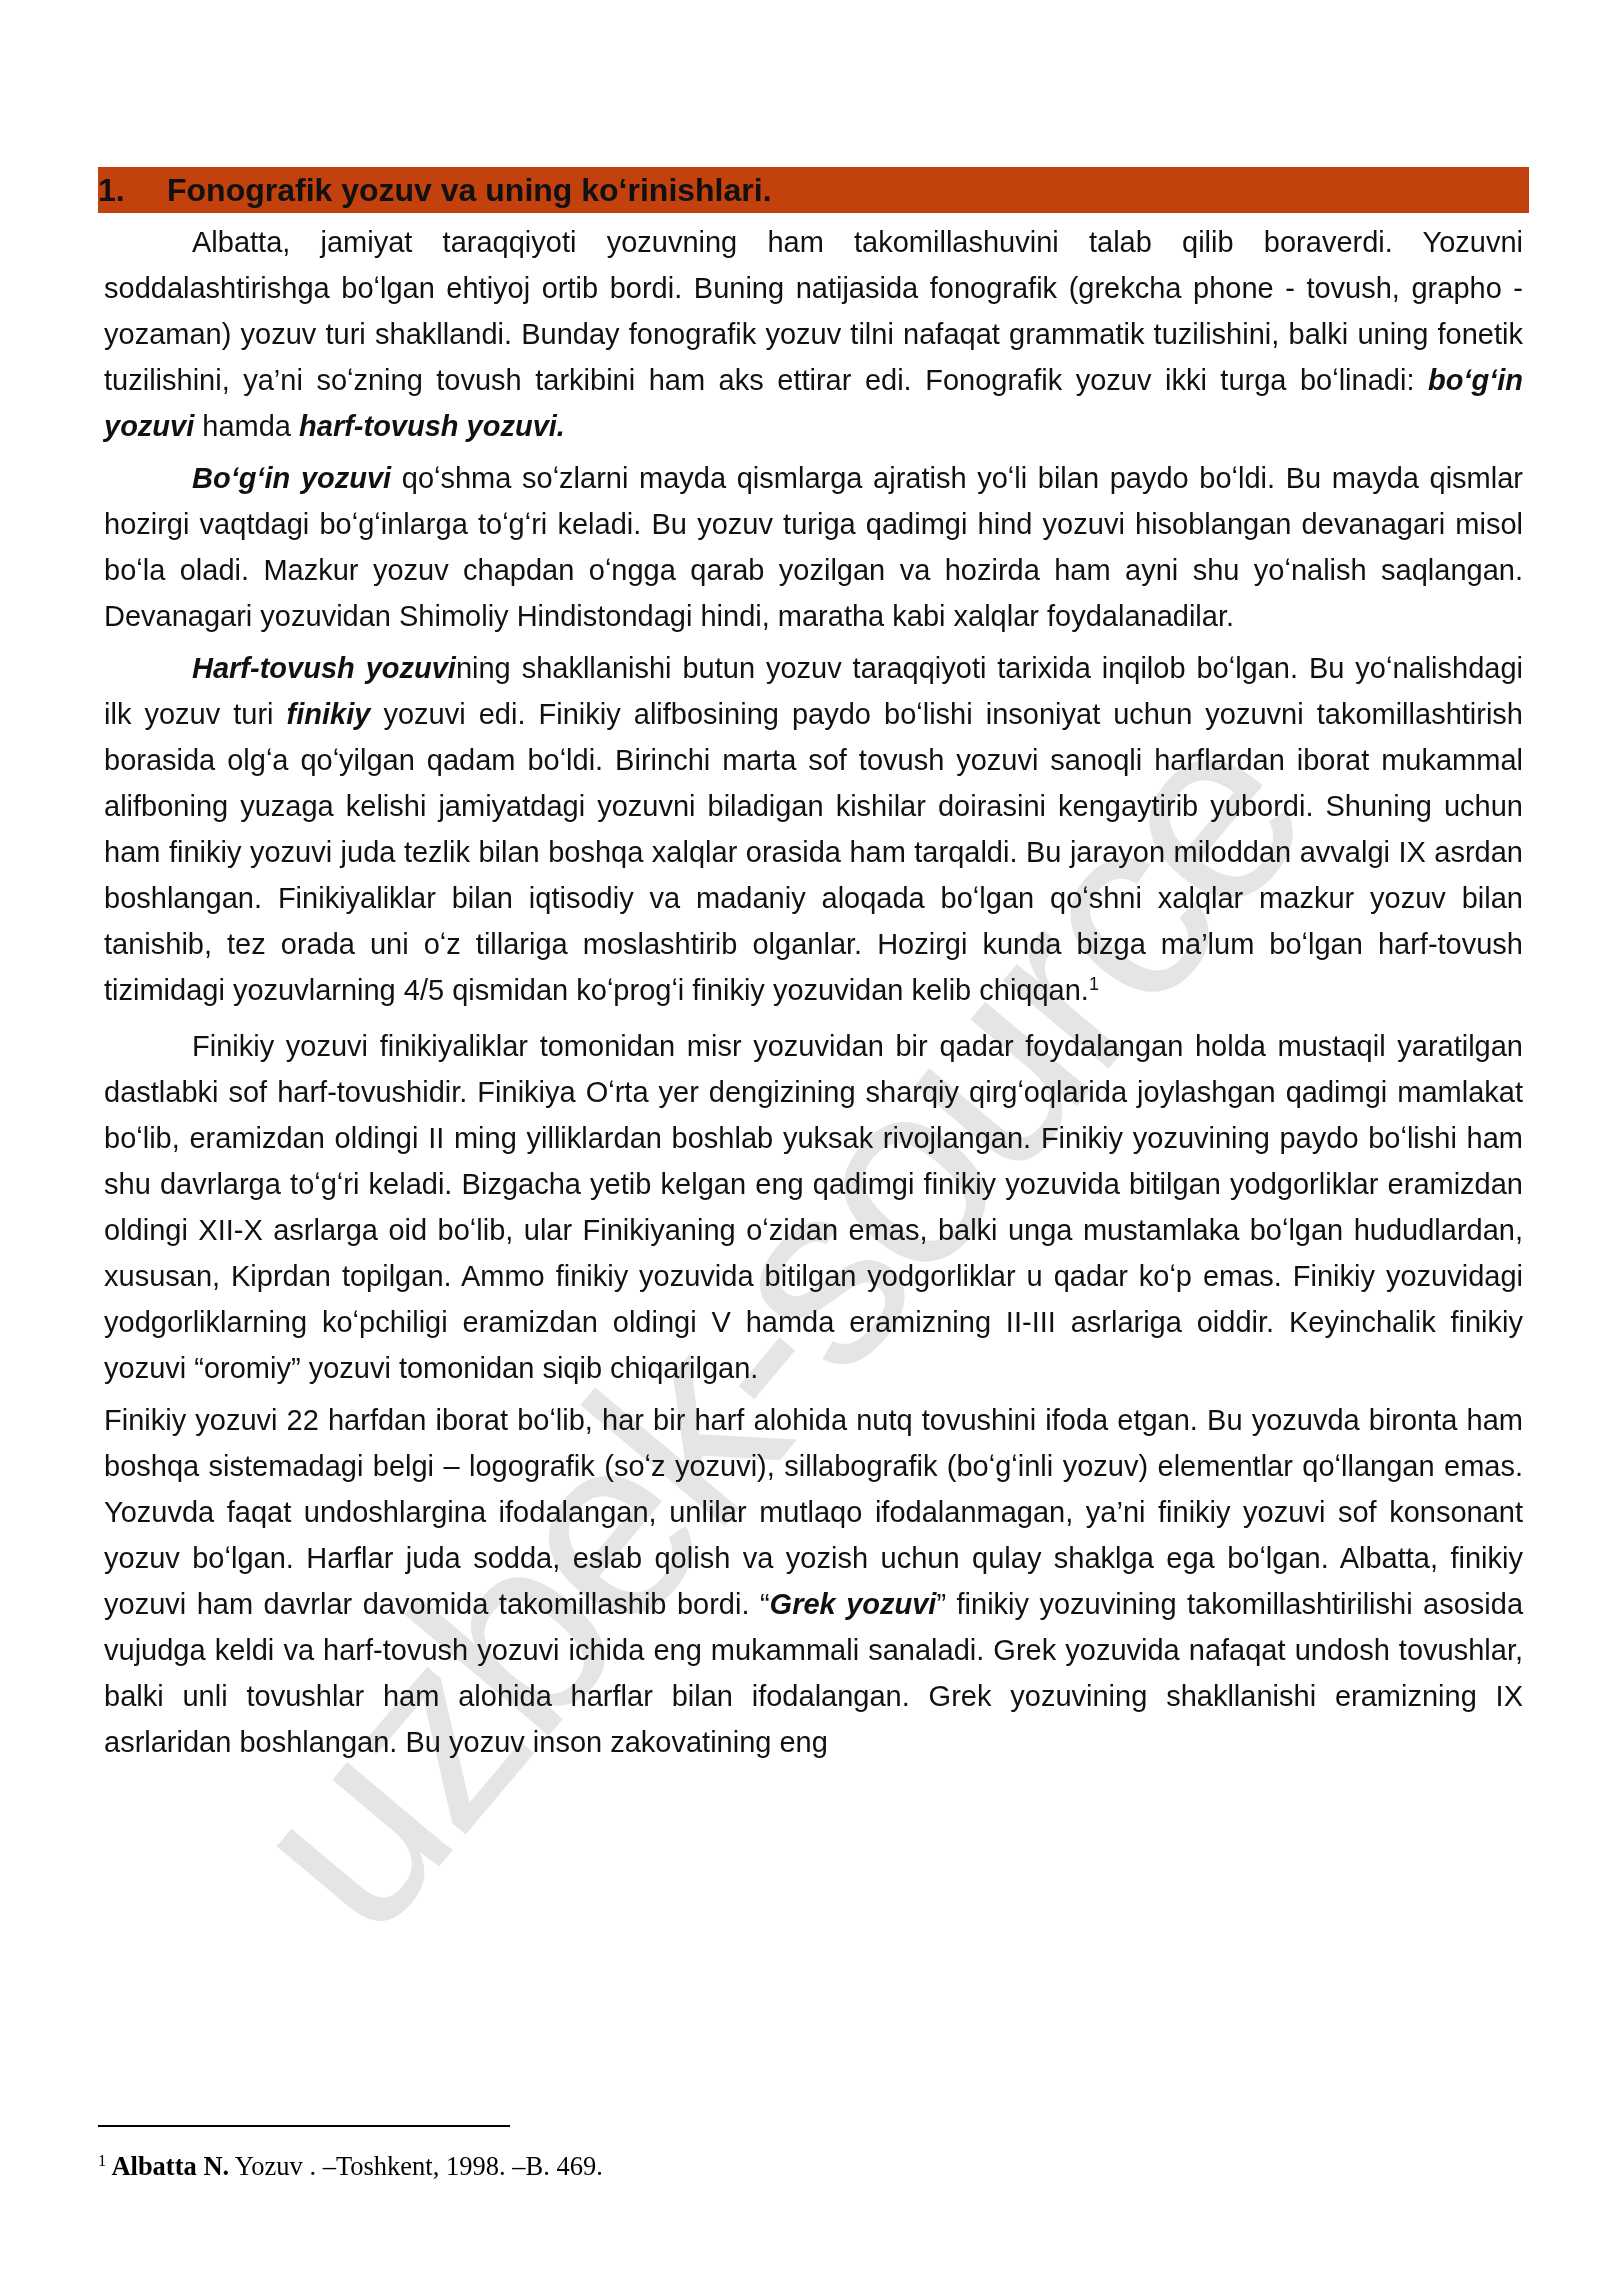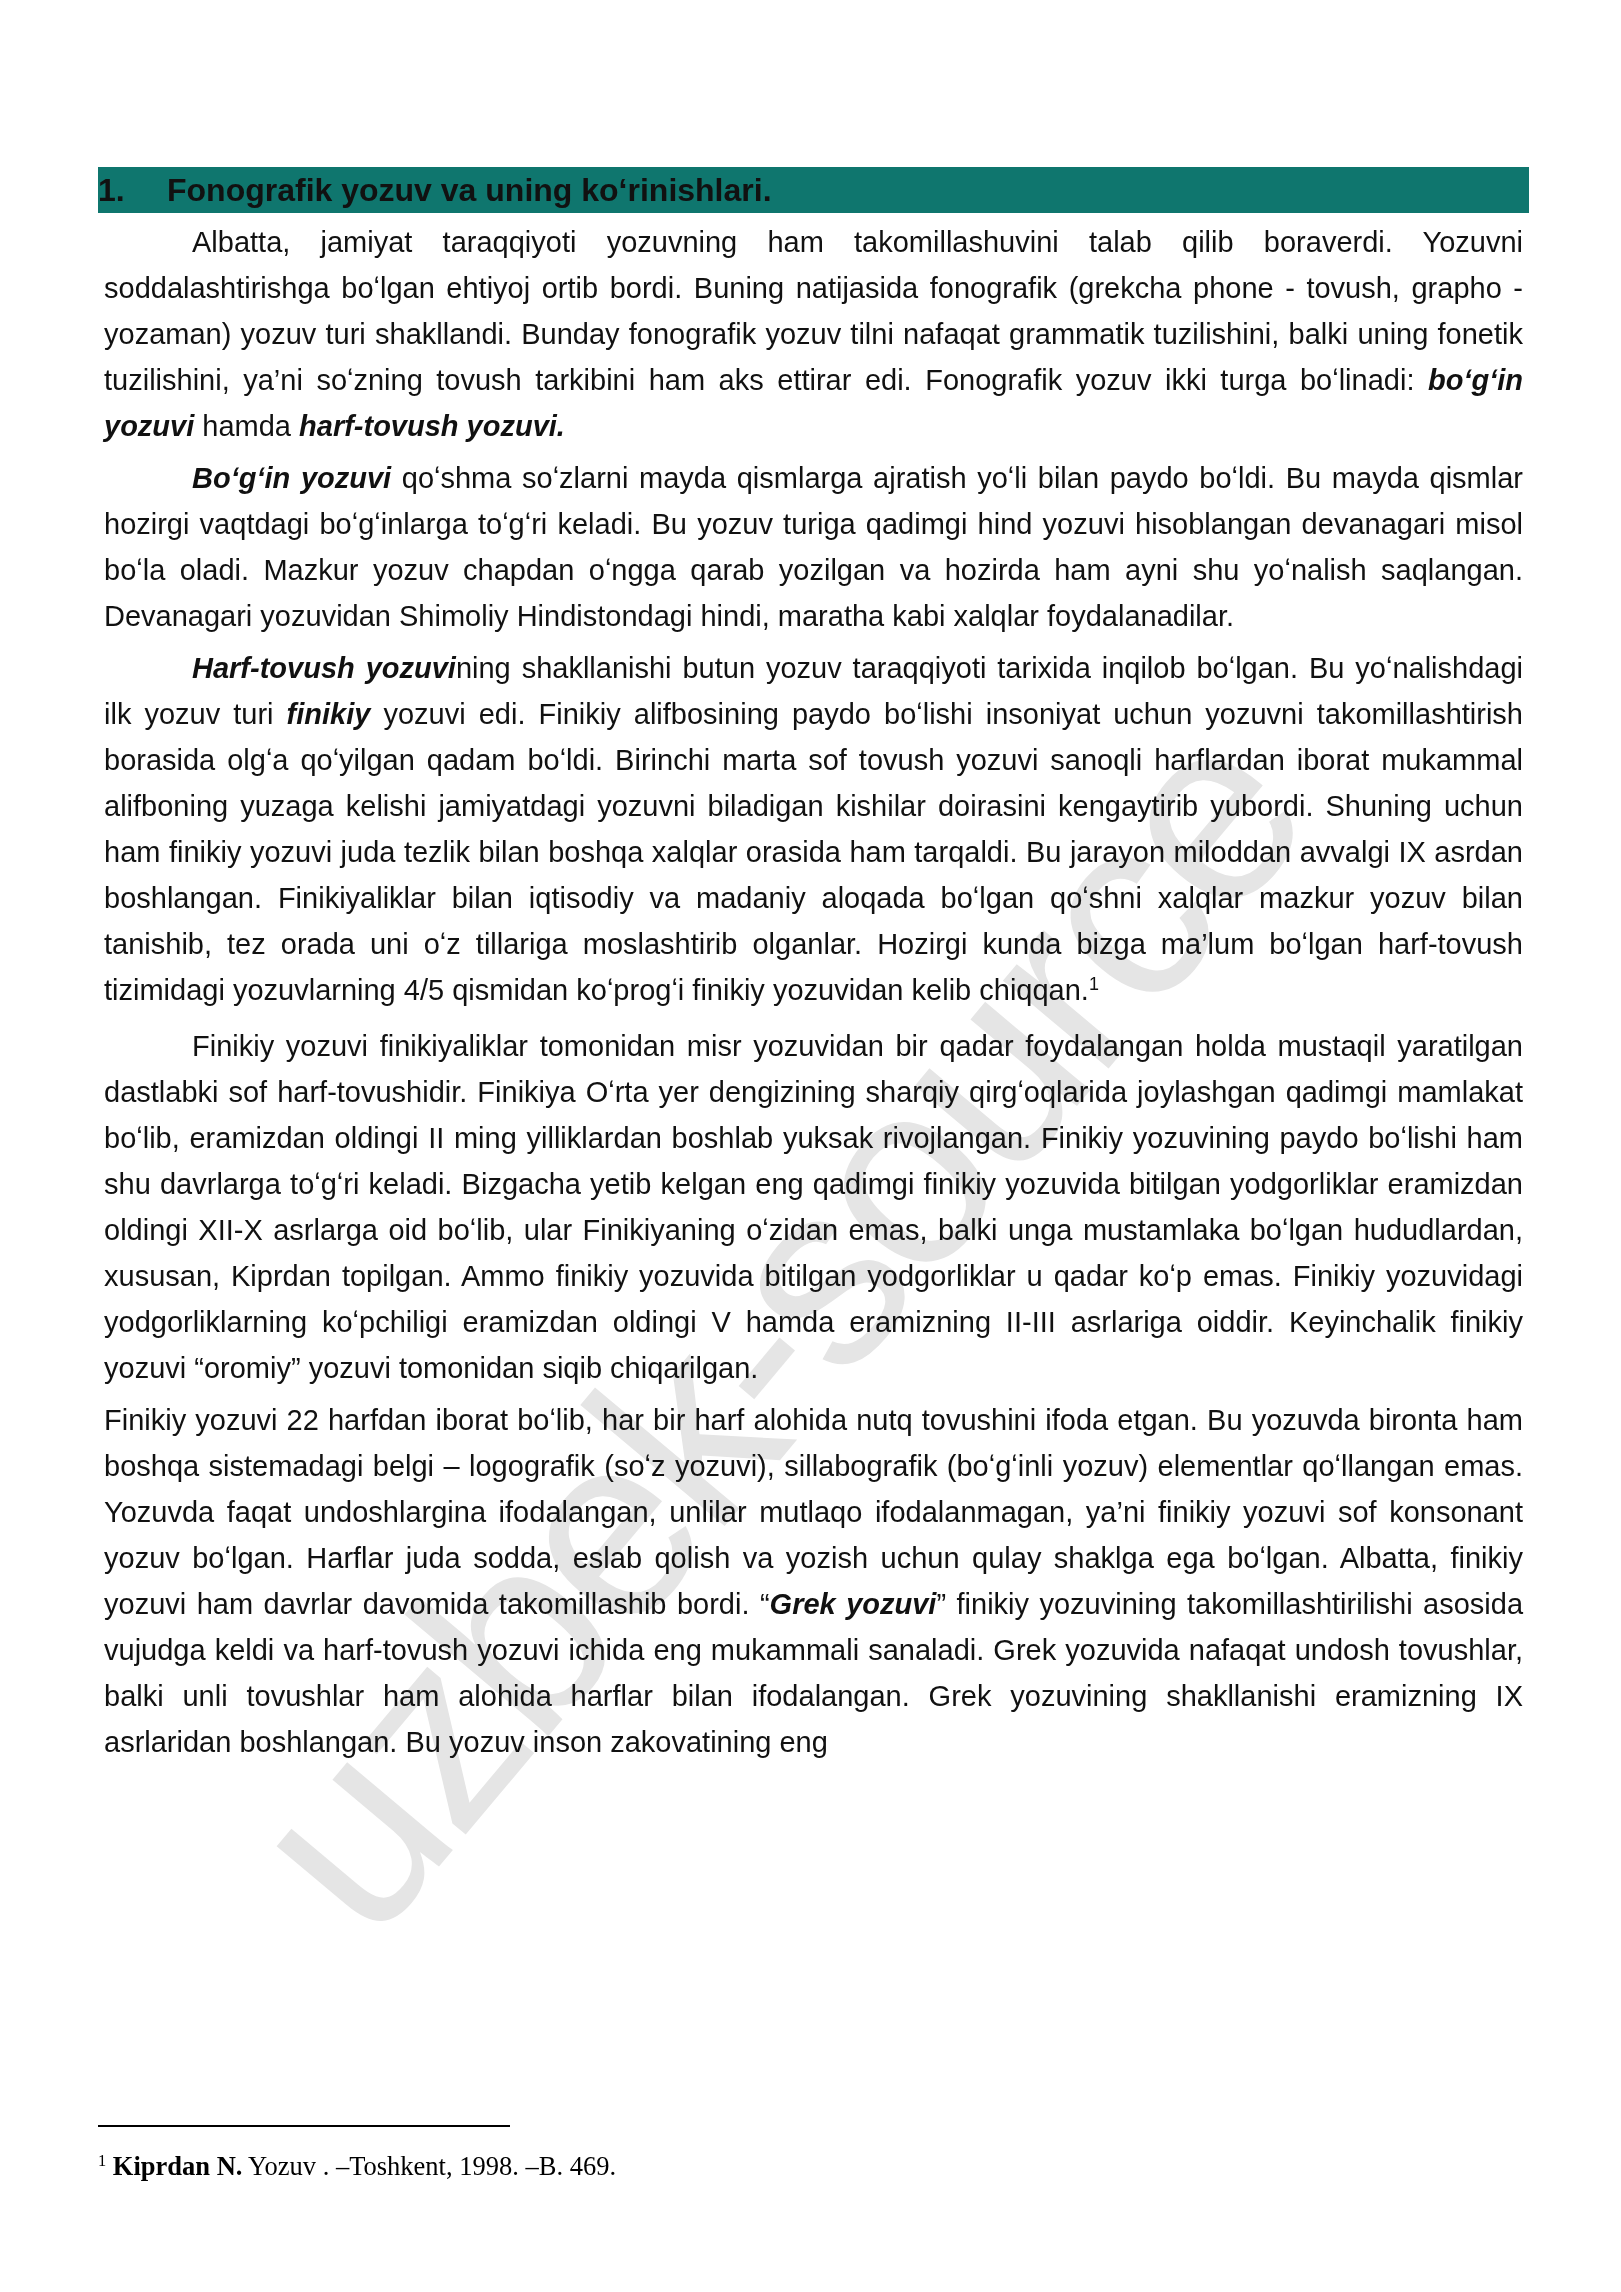--- a/index.html
+++ b/index.html
@@ -83,32 +83,32 @@
 </style>
 </head>
 <body>
 
 <div class="page">
 
   <div class="watermark" style="color: rgb(229, 229, 229);">uzbek-source</div>
 
   <div class="content">
 
-    <span class="title-band" style="background: #0f766e;"><span class="num">1.</span><span>Fonografik yozuv va uning koʻrinishlari.</span></span>
+    <span class="title-band" style="background: #c2410c;"><span class="num">1.</span><span>Fonografik yozuv va uning koʻrinishlari.</span></span>
 
 
     <div>
         <p class="para"><span>Albatta, jamiyat taraqqiyoti yozuvning ham takomillashuvini talab qilib boraverdi. Yozuvni soddalashtirishga boʻlgan ehtiyoj ortib bordi. Buning natijasida fonografik (grekcha phone - tovush, grapho - yozaman) yozuv turi shakllandi. Bunday fonografik yozuv tilni nafaqat grammatik tuzilishini, balki uning fonetik tuzilishini, ya’ni soʻzning tovush tarkibini ham aks ettirar edi. Fonografik yozuv ikki turga boʻlinadi: </span><span class="bi">boʻgʻin yozuvi</span><span> hamda </span><span class="bi">harf-tovush yozuvi.</span></p>
         <p class="para"><span class="bi">Boʻgʻin yozuvi</span><span> qoʻshma soʻzlarni mayda qismlarga ajratish yoʻli bilan paydo boʻldi. Bu mayda qismlar hozirgi vaqtdagi boʻgʻinlarga toʻgʻri keladi. Bu yozuv turiga qadimgi hind yozuvi hisoblangan devanagari misol boʻla oladi. Mazkur yozuv chapdan oʻngga qarab yozilgan va hozirda ham ayni shu yoʻnalish saqlangan. Devanagari yozuvidan Shimoliy Hindistondagi hindi, maratha kabi xalqlar foydalanadilar.</span></p>
         <p class="para"><span class="bi">Harf-tovush yozuvi</span><span>ning shakllanishi butun yozuv taraqqiyoti tarixida inqilob boʻlgan. Bu yoʻnalishdagi ilk yozuv turi </span><span class="bi">finikiy</span><span> yozuvi edi. Finikiy alifbosining paydo boʻlishi insoniyat uchun yozuvni takomillashtirish borasida olgʻa qoʻyilgan qadam boʻldi. Birinchi marta sof tovush yozuvi sanoqli harflardan iborat mukammal alifboning yuzaga kelishi jamiyatdagi yozuvni biladigan kishilar doirasini kengaytirib yubordi. Shuning uchun ham finikiy yozuvi juda tezlik bilan boshqa xalqlar orasida ham tarqaldi. Bu jarayon miloddan avvalgi IX asrdan boshlangan. Finikiyaliklar bilan iqtisodiy va madaniy aloqada boʻlgan qoʻshni xalqlar mazkur yozuv bilan tanishib, tez orada uni oʻz tillariga moslashtirib olganlar. Hozirgi kunda bizga ma’lum boʻlgan harf-tovush tizimidagi yozuvlarning 4/5 qismidan koʻprogʻi finikiy yozuvidan kelib chiqqan.</span><sup>1</sup></p>
         <p class="para"><span>Finikiy yozuvi finikiyaliklar tomonidan misr yozuvidan bir qadar foydalangan holda mustaqil yaratilgan dastlabki sof harf-tovushidir. Finikiya Oʻrta yer dengizining sharqiy qirgʻoqlarida joylashgan qadimgi mamlakat boʻlib, eramizdan oldingi II ming yilliklardan boshlab yuksak rivojlangan. Finikiy yozuvining paydo boʻlishi ham shu davrlarga toʻgʻri keladi. Bizgacha yetib kelgan eng qadimgi finikiy yozuvida bitilgan yodgorliklar eramizdan oldingi XII-X asrlarga oid boʻlib, ular Finikiyaning oʻzidan emas, balki unga mustamlaka boʻlgan hududlardan, xususan, Kiprdan topilgan. Ammo finikiy yozuvida bitilgan yodgorliklar u qadar koʻp emas. Finikiy yozuvidagi yodgorliklarning koʻpchiligi eramizdan oldingi V hamda eramizning II-III asrlariga oiddir. Keyinchalik finikiy yozuvi “oromiy” yozuvi tomonidan siqib chiqarilgan.</span></p>
         <p class="para no-indent"><span>Finikiy yozuvi 22 harfdan iborat boʻlib, har bir harf alohida nutq tovushini ifoda etgan. Bu yozuvda bironta ham boshqa sistemadagi belgi – logografik (soʻz yozuvi), sillabografik (boʻgʻinli yozuv) elementlar qoʻllangan emas. Yozuvda faqat undoshlargina ifodalangan, unlilar mutlaqo ifodalanmagan, ya’ni finikiy yozuvi sof konsonant yozuv boʻlgan. Harflar juda sodda, eslab qolish va yozish uchun qulay shaklga ega boʻlgan. Albatta, finikiy yozuvi ham davrlar davomida takomillashib bordi. “</span><span class="bi">Grek yozuvi</span><span>” finikiy yozuvining takomillashtirilishi asosida vujudga keldi va harf-tovush yozuvi ichida eng mukammali sanaladi. Grek yozuvida nafaqat undosh tovushlar, balki unli tovushlar ham alohida harflar bilan ifodalangan. Grek yozuvining shakllanishi eramizning IX asrlaridan boshlangan. Bu yozuv inson zakovatining eng</span></p>
       </div>
 
   </div>
 
   <div class="footnote">
     <div class="footnote-rule"></div>
-    <p class="footnote-text"><sup>1</sup><span class="b"> Kiprdan N.</span><span> Yozuv . –Toshkent, 1998. –B. 469.</span></p>
+    <p class="footnote-text"><sup>1</sup><span class="b"> Albatta N.</span><span> Yozuv . –Toshkent, 1998. –B. 469.</span></p>
   </div>
 
 </div>
 
 
 </body></html>

